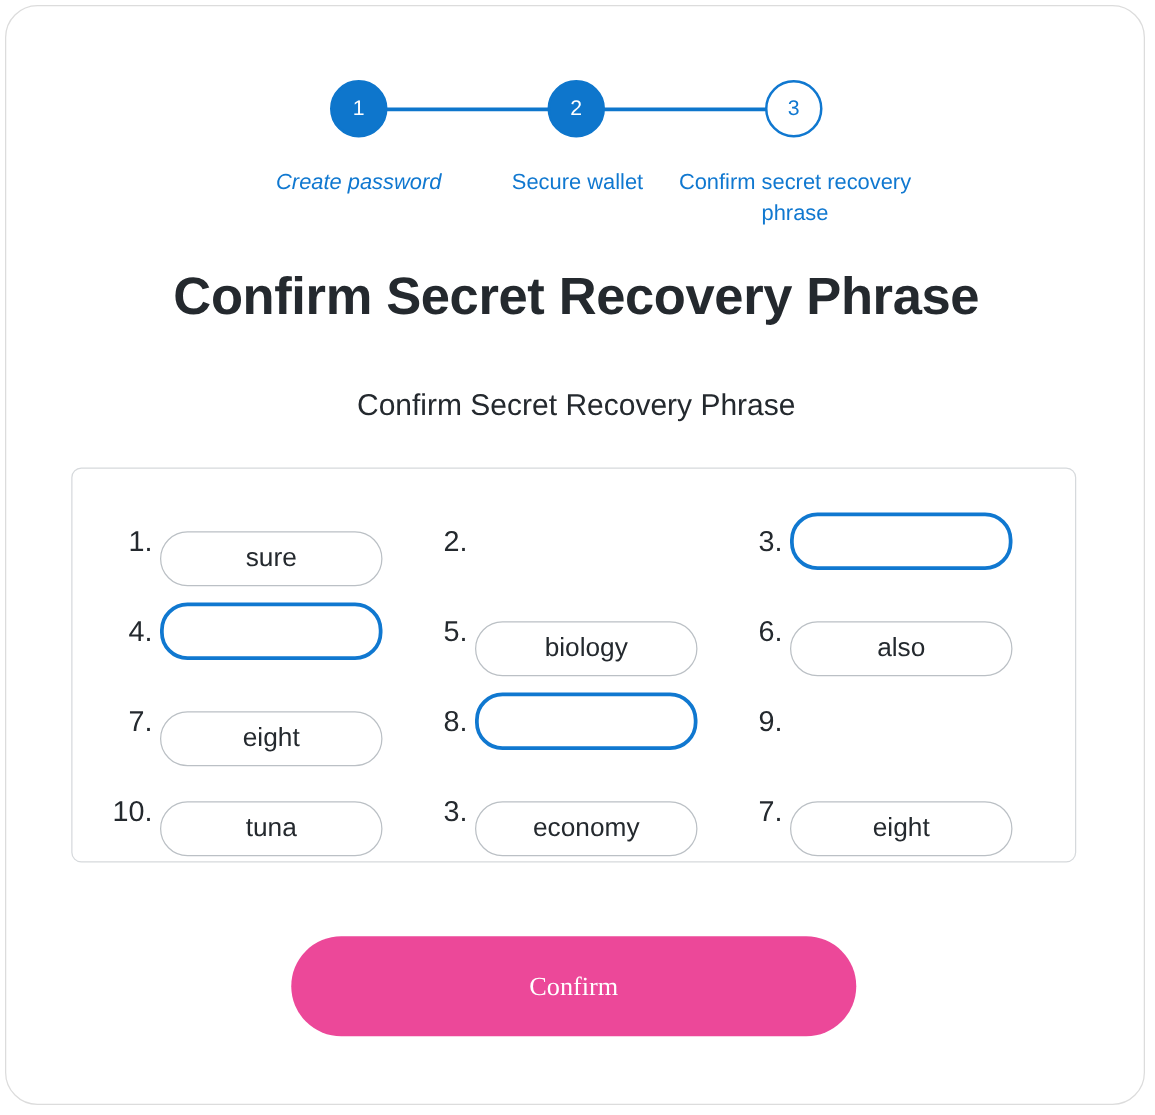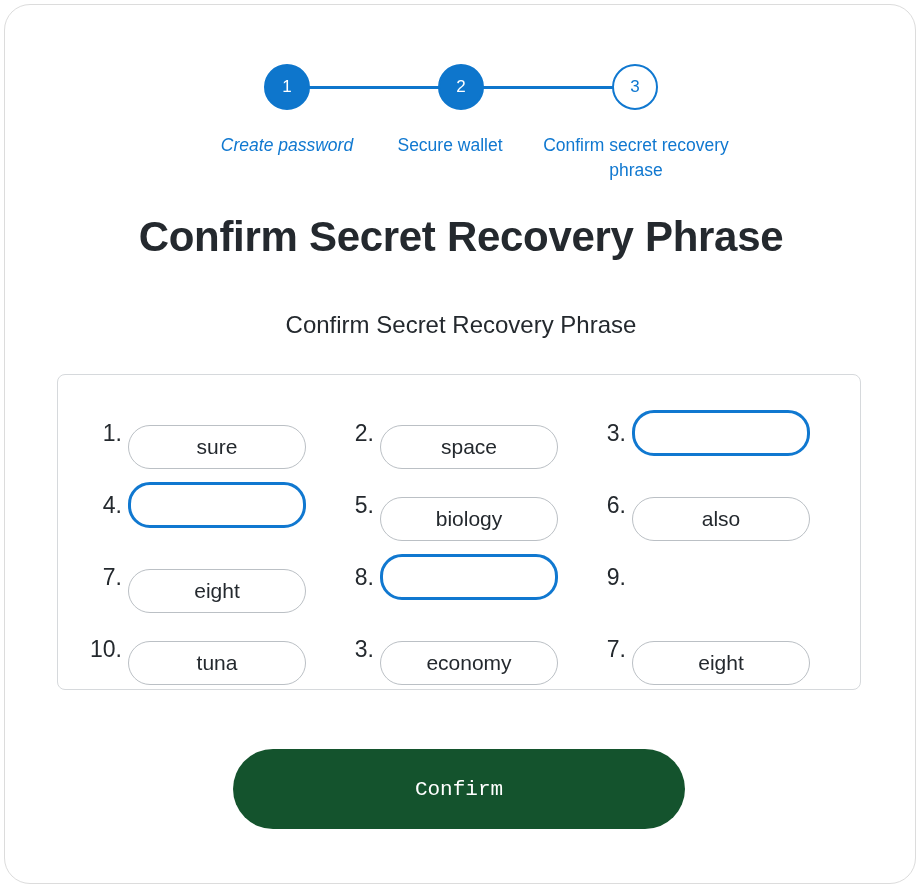--- a/index.html
+++ b/index.html
@@ -81,21 +81,21 @@
 
   .step-label {
     position: absolute;
     top: 76px;
     color: #1078d0;
     font-size: 17.5px;
     line-height: 25px;
     text-align: center;
   }
   .step-label.l1 { left: 172px; width: 220px; font-style: italic; }
-  .step-label.l2 { left: 335px; width: 220px; }
+  .step-label.l2 { left: 347px; width: 220px; }
   .step-label.l3 { left: 536px; width: 190px; }
 
   
   .page-title {
     position: absolute;
     left: 0;
     top: 208px;
     width: 912px;
     text-align: center;
     font-size: 42px;
@@ -172,24 +172,24 @@
   
   .confirm-button {
     position: absolute;
     left: 228px;
     top: 744px;
     width: 452px;
     height: 80px;
     box-sizing: border-box;
     border: none;
     border-radius: 40px;
-    background: #14532d;
+    background: #ec4899;
     color: #ffffff;
     font-size: 21px;
-    font-family: Liberation Mono, monospace;
+    font-family: Liberation Serif, serif;
     display: flex;
     align-items: center;
     justify-content: center;
   }
 </style>
 </head>
 <body>
 
 <div class="page-card">
 
@@ -220,21 +220,20 @@
   <div class="word-panel">
     <div class="word-grid">
 
       <div class="word-cell">
         <span class="word-index">1.</span>
         <div class="word-pill filled">sure</div>
       </div>
 
       <div class="word-cell">
         <span class="word-index">2.</span>
-        <div class="word-pill filled">space</div>
       </div>
 
       <div class="word-cell">
         <span class="word-index">3.</span>
         <div class="word-pill empty"></div>
       </div>
 
       <div class="word-cell">
         <span class="word-index">4.</span>
         <div class="word-pill empty"></div>

